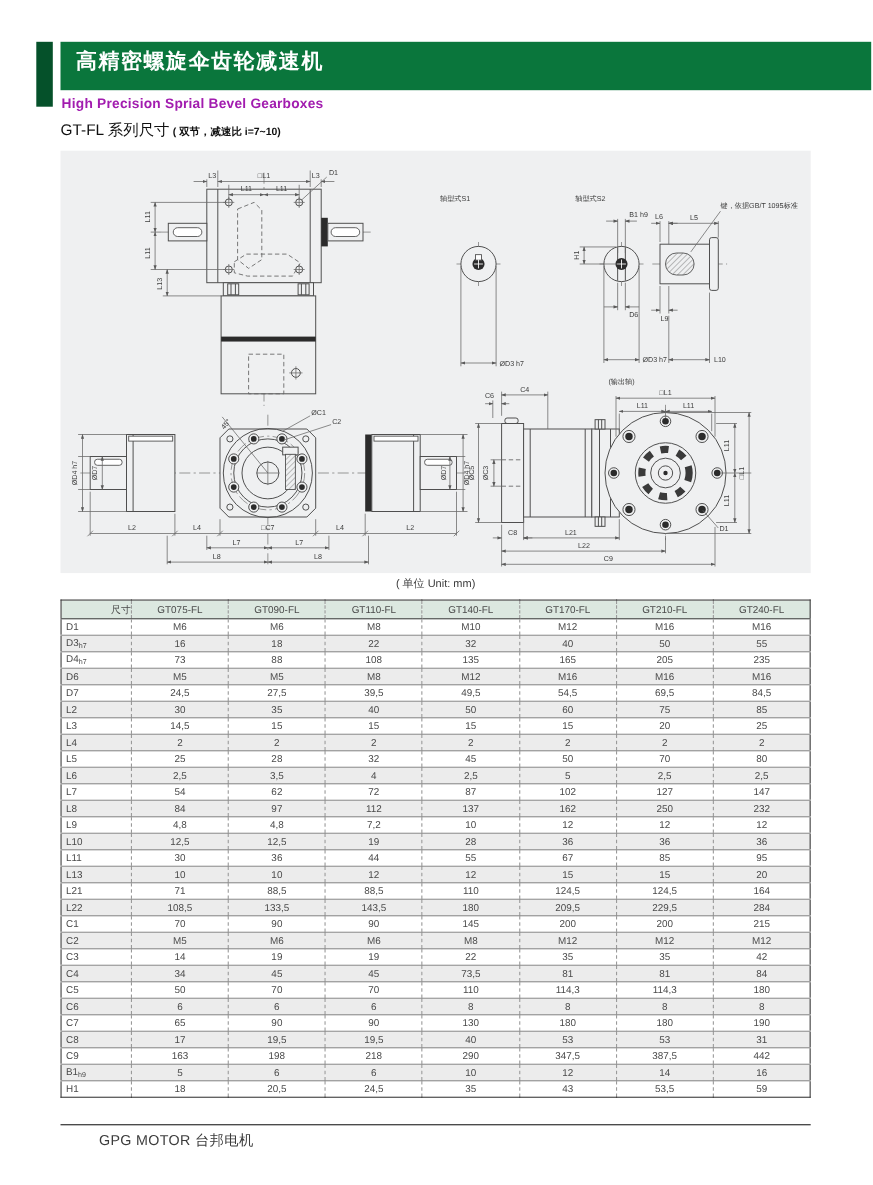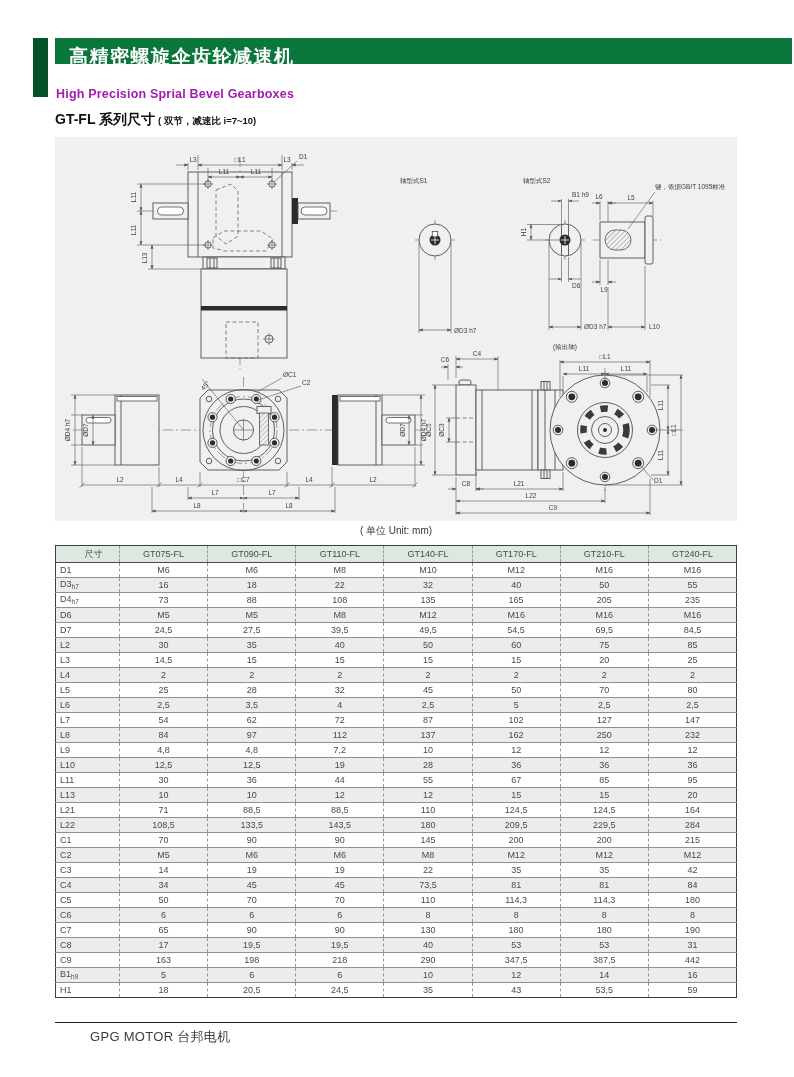--- a/index.html
+++ b/index.html
@@ -1,32 +1,32 @@
 <!DOCTYPE html>
 <html><head>
 <meta charset="utf-8">
 <style>
   html,body{margin:0;padding:0;background:#fff}
   .page{position:relative;width:794px;height:1077px;background:#fff;overflow:hidden;
         font-family:"Liberation Sans",sans-serif;color:#222}
   .stripe{position:absolute;left:33px;top:38px;width:15px;height:59px;background:#05512a}
-  .titlebar{position:absolute;left:55px;top:38px;width:737px;height:26px;background:#0a763c;
+  .titlebar{position:absolute;left:55px;top:38px;width:737px;height:44px;background:#0a763c;
             color:#fff;font-size:19px;font-weight:bold;line-height:37px;padding-left:14px;
             box-sizing:border-box;letter-spacing:1.5px}
   .subtitle{position:absolute;left:56px;top:87px;font-size:12.5px;font-weight:bold;color:#a21caf;letter-spacing:.2px}
   .section-title{position:absolute;left:55px;top:110px;color:#101010;white-space:nowrap}
-  .st-main{font-size:14px;font-weight:bold}
+  .st-main{font-size:14px;font-weight:normal}
   .st-sub{font-size:9.5px;font-weight:bold;margin-left:3px}
   .drawing{position:absolute;left:55px;top:137px;width:682px;height:384px;background:#eff0f1}
   .unit-note{position:absolute;left:55px;top:524px;width:682px;text-align:center;font-size:10px;color:#3a3a3a}
   #dims{position:absolute;left:55px;top:545px;width:682px;border-collapse:collapse;table-layout:fixed;
         border:1.5px solid #3e3e3e;font-size:9px;color:#4a4a4a}
   #dims th{background:#dce8e0;height:16px;font-weight:normal;
            border-bottom:1px solid #4a4a4a;padding:0}
-  #dims th:first-child{text-align:center;padding-left:12px}
+  #dims th:first-child{text-align:right;padding-left:12px}
   #dims td{height:14px;text-align:center;padding:0}
   #dims td.lbl{text-align:left;padding-left:4px}
   #dims tbody tr{border-top:1px solid #909090}
   #dims td+td,#dims th+th{border-left:1px dashed #9a9a9a}
   #dims tbody tr:nth-child(even){background:#ececec}
   #dims sub{font-size:6.5px;line-height:1;vertical-align:-2px}
   .footer-line{position:absolute;left:55px;top:1022px;width:682px;border-top:1.6px solid #1f1f1f}
   .footer-text{position:absolute;left:90px;top:1028px;font-size:13px;color:#3c3c3c;letter-spacing:.3px}
   
   .drawing svg text{font-family:"Liberation Sans",sans-serif;font-size:6.5px;fill:#3d3d3d}

